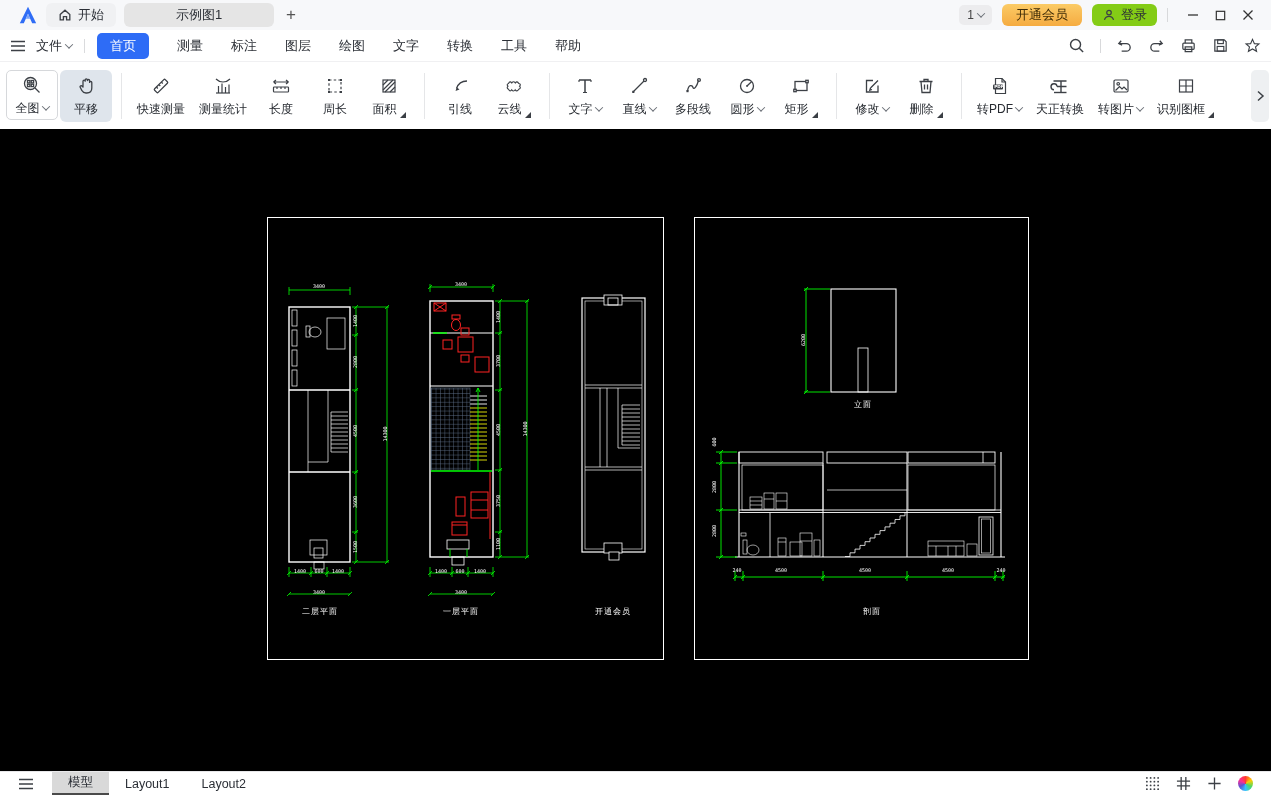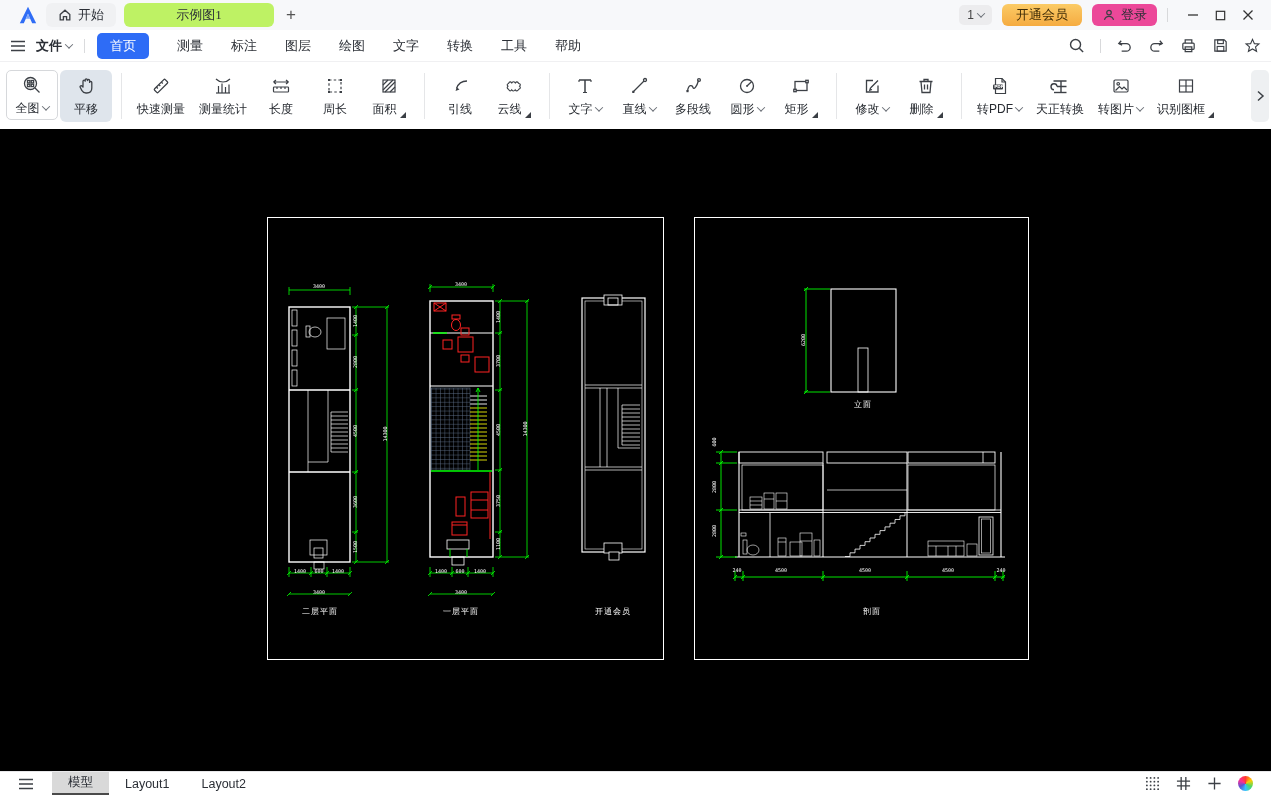--- a/index.html
+++ b/index.html
@@ -4,37 +4,37 @@
 <style>
   * { margin:0; padding:0; box-sizing:border-box; }
   html,body { width:1271px; height:795px; overflow:hidden;
     font-family:"Liberation Sans","DejaVu Sans",sans-serif; background:#fff; }
 
   
   .titlebar { height:30px; background:#f7f8fa; display:flex; align-items:center; padding:0 16px; }
   .logo { width:24px; height:24px; display:flex; align-items:center; justify-content:center; margin-right:6px; }
   .tab-pill { display:flex; align-items:center; gap:6px; height:24px; padding:0 12px;
     border-radius:6px; font-size:13px; color:#2b2f36; background:#f0f1f3; cursor:pointer; }
-  .doc-tab { width:150px; justify-content:center; background:#bef264; margin-left:8px;font-family:Liberation Serif, serif; }
+  .doc-tab { width:150px; justify-content:center; background:#e5e5e5; margin-left:8px; }
   .plusbtn { font-size:17px; color:#555; margin-left:12px; cursor:pointer; }
   .tb-right { margin-left:auto; display:flex; align-items:center; gap:10px; }
   .page-pill { display:flex; align-items:center; gap:4px; background:#ececee; border-radius:5px;
     height:20px; padding:0 8px; font-size:12px; color:#444; }
   .vip { height:22px; padding:0 14px; border-radius:6px; font-size:13px; color:#3c2a06;
     background:linear-gradient(180deg,#fbcb66,#f5ab41); display:flex; align-items:center; }
   .login { height:22px; padding:0 10px; border-radius:6px; font-size:13px; color:#2b2f36;
-    background:#ec4899; display:flex; align-items:center; gap:5px; }
+    background:#84cc16; display:flex; align-items:center; gap:5px; }
   .winbtns { display:flex; align-items:center; gap:14px; margin-left:8px; color:#333; }
   .vdiv { width:1px; height:14px; background:#d8d9db; }
 
   
   .menubar { height:32px; background:#fff; display:flex; align-items:center; padding:0 10px;
     border-bottom:1px solid #f0f0f2; }
   .burger { margin-right:10px; display:flex; }
-  .file-item { font-size:13px; color:#2b2f36; display:flex; align-items:center; gap:4px; cursor:pointer;font-weight:bold; }
+  .file-item { font-size:13px; color:#2b2f36; display:flex; align-items:center; gap:4px; cursor:pointer; }
   .menu-sep { width:1px; height:14px; background:#dadbdd; margin:0 12px; }
   .menu-items { display:flex; align-items:center; gap:28px; }
   .mitem { font-size:13px; color:#2b2f36; cursor:pointer; white-space:nowrap; }
   .mitem.active { background:#2e6cf6; color:#fff; border-radius:5px; padding:4px 13px; }
   .mb-right { margin-left:auto; display:flex; align-items:center; gap:15px; }
   .mb-right svg { display:block; }
 
   
   .toolbar { height:67px; background:#fff; display:flex; align-items:center; padding:0 6px;
     position:relative; }

